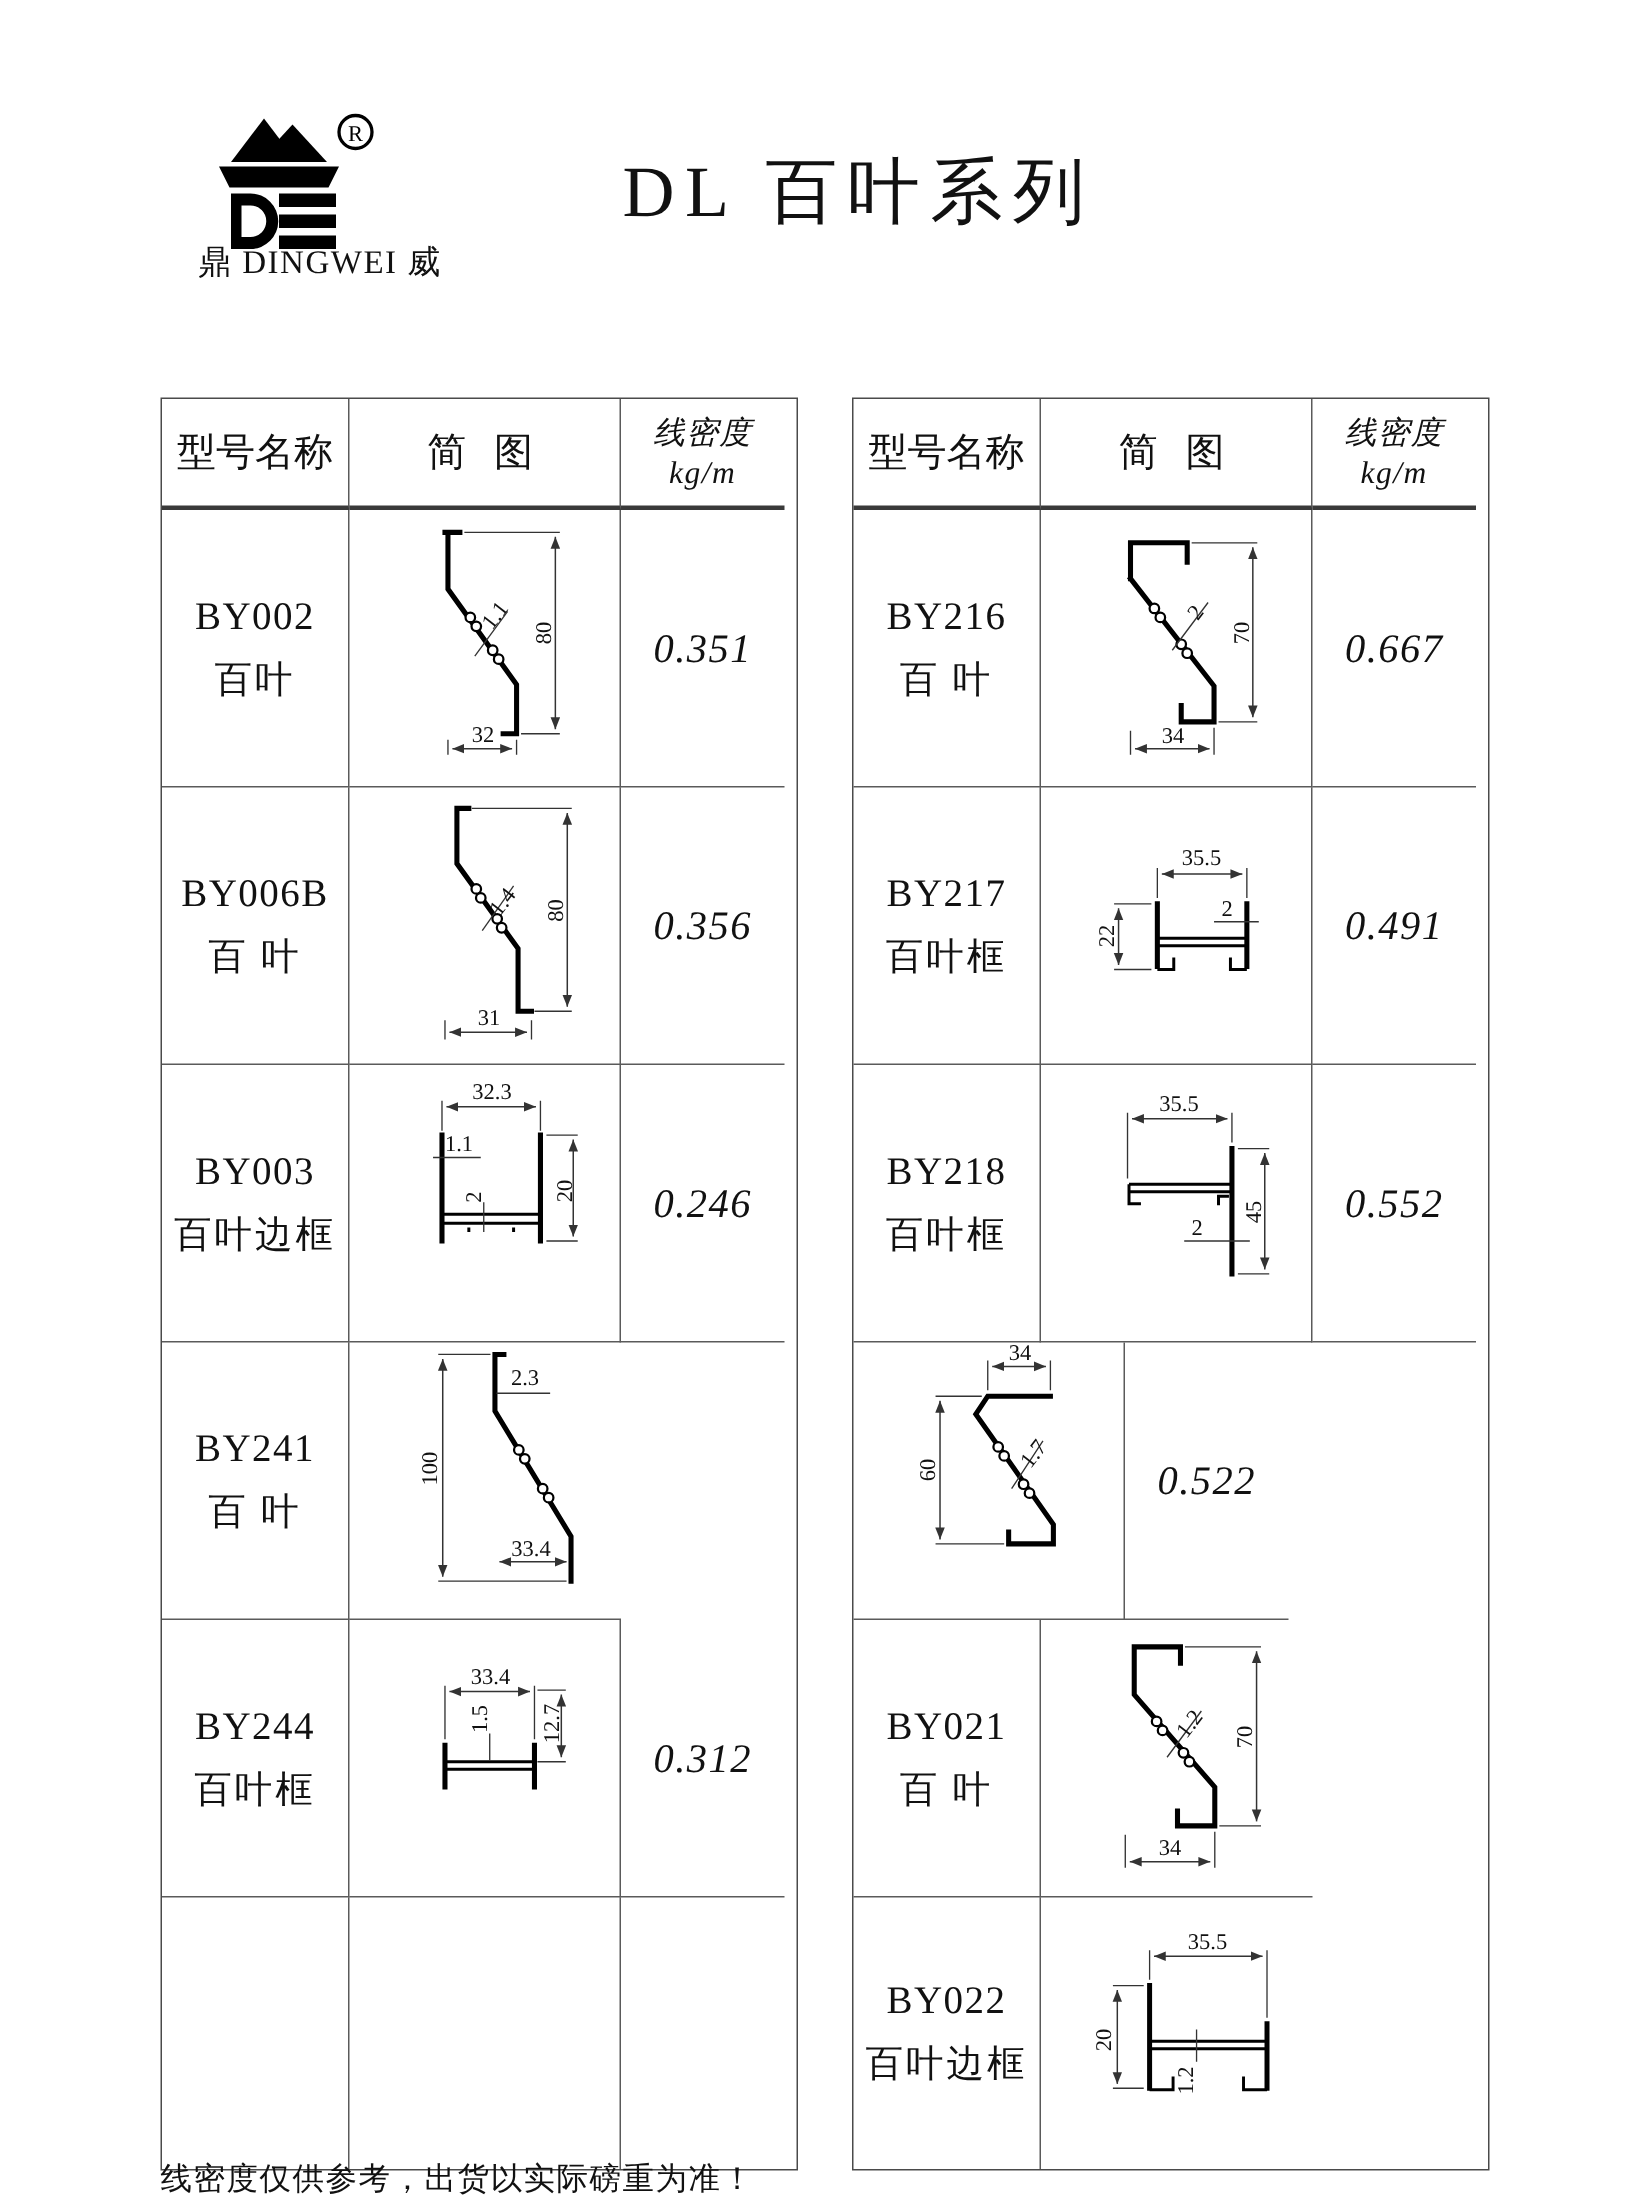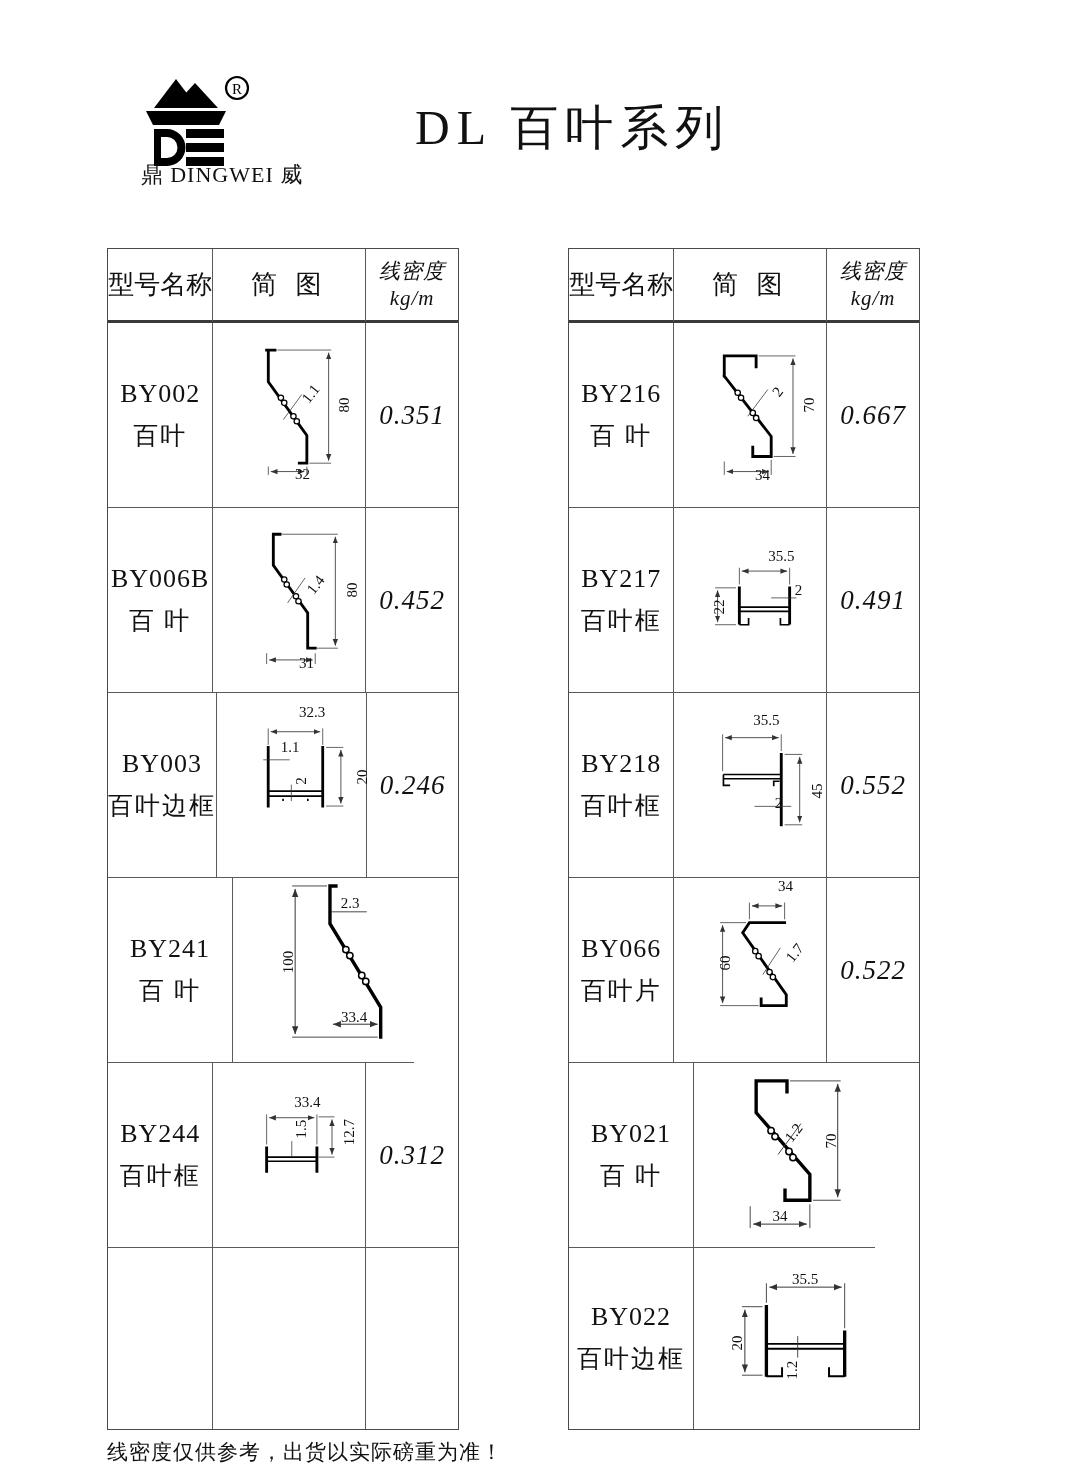--- a/index.html
+++ b/index.html
@@ -1,24 +1,24 @@
 <!DOCTYPE html>
 <html><head>
 <meta charset="utf-8">
 <style>
   html,body{margin:0;padding:0;}
   body{width:1090px;height:1466px;position:relative;background:#fff;
        font-family:"Liberation Serif","DejaVu Serif",serif;color:#111;}
   
   .logo{position:absolute;left:140px;top:72px;width:130px;height:86px;}
-  .brandline{position:absolute;left:132px;top:160px;width:180px;text-align:center;
+  .brandline{position:absolute;left:132px;top:160px;width:180px;text-align:left;
              font-size:22px;letter-spacing:1px;white-space:nowrap;}
   .title{position:absolute;left:415px;top:96px;font-size:48px;letter-spacing:7px;white-space:nowrap;}
   
-  .tbl{position:absolute;top:248px;width:352px;border:1.6px solid #4a4a4a;box-sizing:border-box;}
+  .tbl{position:absolute;top:265px;width:425px;border:1.6px solid #4a4a4a;box-sizing:border-box;}
   .tbl-left{left:107px;}
   .tbl-right{left:568px;}
   .trow{display:flex;}
   .cell{border-right:1.4px solid #5a5a5a;border-bottom:1.4px solid #5a5a5a;box-sizing:border-box;
         display:flex;flex-direction:column;align-items:center;justify-content:center;}
   .cell:last-child{border-right:none;}
   .trow:last-child .cell{border-bottom:none;}
   .c-model{width:125px;}
   .c-diag{width:181px;position:relative;padding:0;}
   .c-dens{width:109px;font-size:27px;letter-spacing:1px;font-style:italic;}
@@ -117,21 +117,21 @@
           <circle class="c" cx="102" cy="94" r="3.2"></circle>
         <path class="e" d="M82 14 H149 M124 150 H149 M64 156 V169 M122 156 V169"></path>
         <path class="d" d="M146 17 V147" marker-start="url(#ar)" marker-end="url(#ar)"></path>
         <path class="d" d="M67 164 H119" marker-start="url(#ar)" marker-end="url(#ar)"></path>
         <path class="e" d="M89 96 L110 66"></path>
       </svg>
       <span class="dl r52" style="left:103px;top:77px;">1.4</span>
       <span class="dl r90" style="left:139px;top:82px;">80</span>
       <span class="dl" style="left:93px;top:155px;">31</span>
     </div>
-    <div class="cell c-dens">0.452</div>
+    <div class="cell c-dens">0.356</div>
   </div>
 
   <div class="trow drow">
     <div class="cell c-model">
       <div class="model-code">BY003</div>
       <div class="model-name">百叶边框</div>
     </div>
     <div class="cell c-diag">
       <svg viewBox="0 0 181 185">
         <path class="p" d="M62 47 V118 M128 47 V118"></path>
@@ -264,24 +264,20 @@
         <path class="d" d="M150 59 V137" marker-start="url(#ar)" marker-end="url(#ar)"></path>
       </svg>
       <span class="dl" style="left:92px;top:27px;">35.5</span>
       <span class="dl" style="left:104px;top:110px;">2</span>
       <span class="dl r90" style="left:143px;top:98px;">45</span>
     </div>
     <div class="cell c-dens">0.552</div>
   </div>
 
   <div class="trow drow">
-    <div class="cell c-model">
-      <div class="model-code">BY066</div>
-      <div class="model-name">百叶片</div>
-    </div>
     <div class="cell c-diag">
       <svg viewBox="0 0 181 185">
         <path class="p" d="M132 36 H90 L82 48 L134 122 V135 H104 V127"></path>
         <circle class="c" cx="97" cy="70" r="3.2"></circle>
           <circle class="c" cx="101" cy="76" r="3.2"></circle>
         <circle class="c" cx="114" cy="95" r="3.2"></circle>
           <circle class="c" cx="118" cy="101" r="3.2"></circle>
         <path class="e" d="M90 32 V12 M132 32 V12 M86 36 H55 M101 135 H55 M106 98 L127 66"></path>
         <path class="d" d="M93 16 H129" marker-start="url(#ar)" marker-end="url(#ar)"></path>
         <path class="d" d="M58 39 V132" marker-start="url(#ar)" marker-end="url(#ar)"></path>

